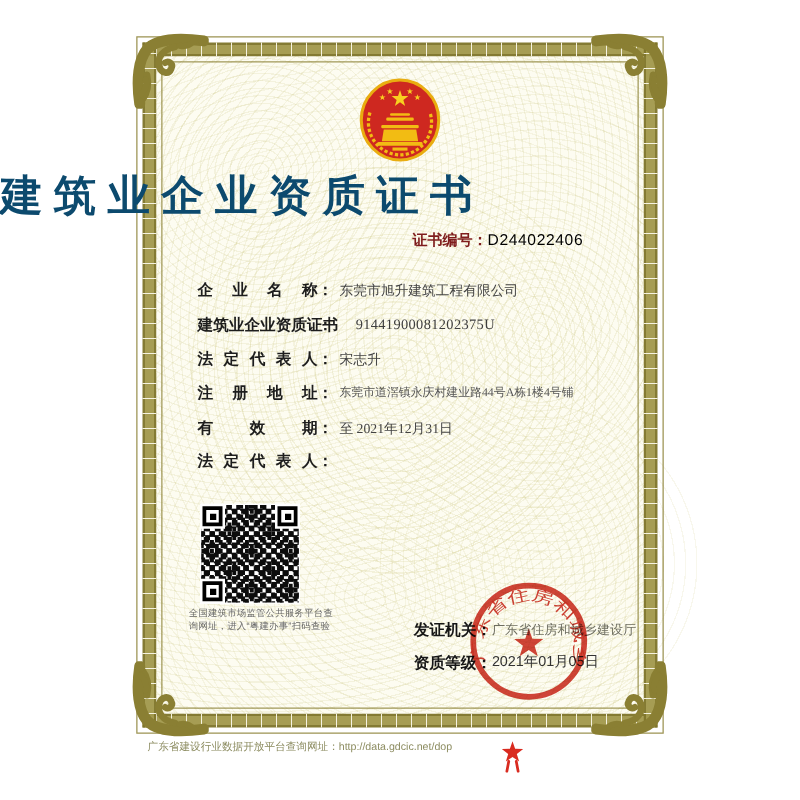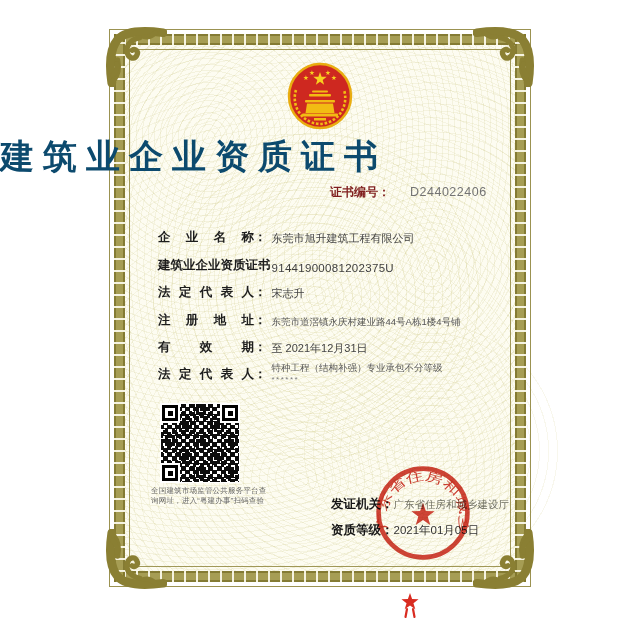--- a/index.html
+++ b/index.html
@@ -35,30 +35,30 @@
     repeating-radial-gradient(circle at 45% 82%, rgba(196,190,116,.13) 0 1px, rgba(0,0,0,0) 1px 8px),
     linear-gradient(#fdfcf1,#fdfcf1);}
   .swirl{position:absolute;border-radius:50%;
     background:repeating-radial-gradient(circle, rgba(205,198,125,.20) 0 1px, rgba(0,0,0,0) 1px 9px);}
 
   
   .title{position:absolute;left:0;right:0;top:134px;text-align:left;
     font-size:34px;font-weight:bold;color:#0c4a6e;letter-spacing:9px;}
   .certno{position:absolute;left:330px;top:184px;font-size:12px;color:#2a2a2a;}
   .certno .lbl{font-weight:bold;color:#7f1d1d;}
-  .certno .val{font-size:12.5px;color:#737373;letter-spacing:.5px;margin-left:20px;}
+  .certno .val{font-size:12.5px;color:#000000;letter-spacing:.5px;}
 
   
   .fields{position:absolute;left:158px;top:219px;width:348px;}
-  .frow{display:flex;align-items:flex-end;height:27.4px;}
+  .frow{display:flex;align-items:center;height:27.4px;font-family:Liberation Serif, serif;}
   .flabel{display:inline-block;width:96px;font-size:12.5px;font-weight:bold;color:#1d1d1d;
     text-align-last:justify;-moz-text-align-last:justify;white-space:nowrap;}
   .fcolon{font-size:12.5px;font-weight:bold;color:#1d1d1d;margin-right:5px;}
   .fvalue{font-size:11px;color:#434343;}
-  .v-code{font-size:11.5px;color:#3d3d3d;letter-spacing:.3px;}
+  .v-code{font-size:11.5px;color:#3d3d3d;letter-spacing:.3px;padding-left:13px;}
   .v-sm{font-size:9.5px;color:#545454;}
   .fcol{display:flex;flex-direction:column;}
   .fnote{font-size:8px;color:#7a7a7a;letter-spacing:1.5px;line-height:7px;margin-top:1px;}
 
   
   .qr{position:absolute;left:160px;top:403px;width:80px;height:80px;background:#fff;}
   .qr-noise{position:absolute;inset:1px;
     background:
       conic-gradient(from 90deg,#0c0c0c 25%,transparent 0 50%,#0c0c0c 0 75%,transparent 0) 0 0/7px 7px,
       conic-gradient(#0c0c0c 25%,transparent 0 50%,#0c0c0c 0 75%,transparent 0) 2px 3px/9px 9px,
@@ -195,24 +195,20 @@
       <span class="fvalue v-sm">东莞市道滘镇永庆村建业路44号A栋1楼4号铺</span>
     </div>
     <div class="frow">
       <span class="flabel">有效期</span>
       <span class="fcolon">：</span>
       <span class="fvalue">至 2021年12月31日</span>
     </div>
     <div class="frow">
       <span class="flabel">法定代表人</span>
       <span class="fcolon">：</span>
-      <span class="fcol">
-        <span class="fvalue v-sm">特种工程（结构补强）专业承包不分等级</span>
-        <span class="fnote">******</span>
-      </span>
     </div>
   </div>
 
   <div class="qr">
     <div class="qr-noise"></div>
     <div class="qr-finder qf-tl"></div>
     <div class="qr-finder qf-tr"></div>
     <div class="qr-finder qf-bl"></div>
   </div>
   <div class="qr-caption">全国建筑市场监管公共服务平台查询网址，进入“粤建办事”扫码查验</div>
@@ -238,15 +234,16 @@
       <textPath href="#sealArc">广东省住房和城乡建设厅</textPath>
     </text>
   </svg>
 
   <svg class="badge" viewBox="0 0 22 27">
     <polygon points="48,38 50.8,46.1 59.4,46.3 52.6,51.5 55.1,59.7 48,54.8 40.9,59.7 43.4,51.5 36.6,46.3 45.2,46.1" transform="translate(11,10) scale(0.75) translate(-48,-50)" fill="#d92b20"></polygon>
     <path d="M8,17 L6.5,25 M14,17 L15.5,25" stroke="#d92b20" stroke-width="2.2" stroke-linecap="round" fill="none"></path>
   </svg>
 
   <div class="footer">
+    <div class="f2">广东省建设行业数据开放平台查询网址：http://data.gdcic.net/dop</div>
   </div>
 
 </div>
 
 </body></html>

